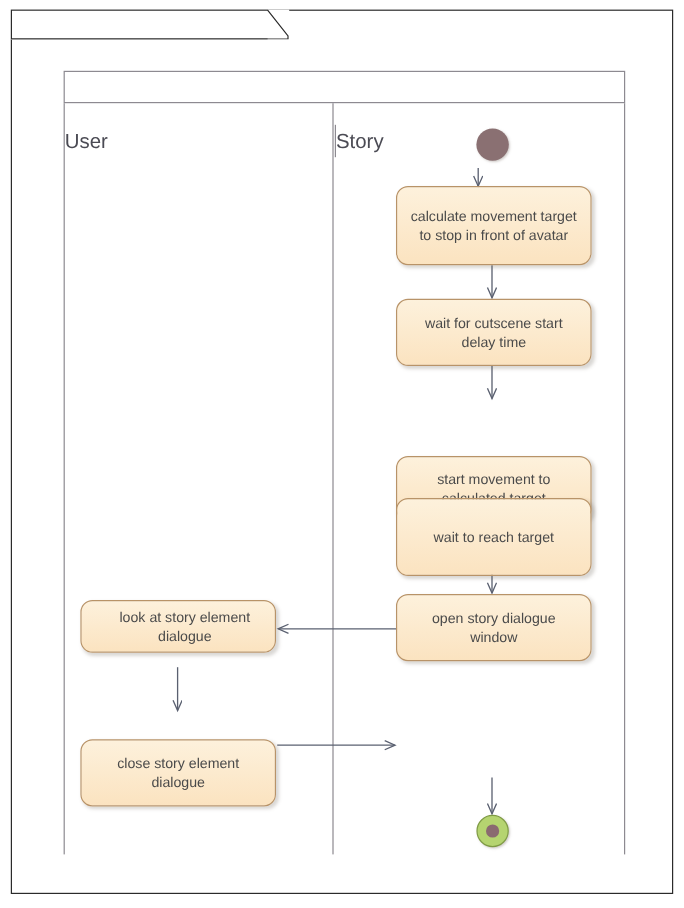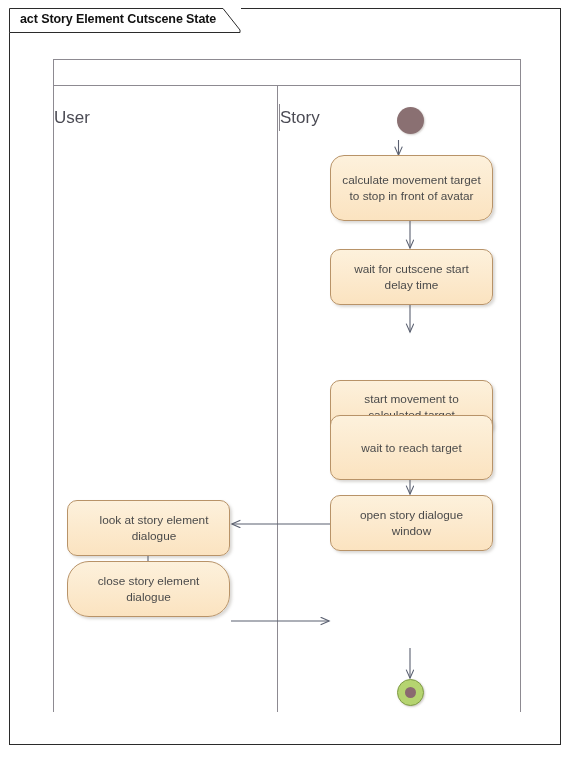--- a/index.html
+++ b/index.html
@@ -174,21 +174,20 @@
 
 <div id="canvas">
 
   <div class="frame"></div>
 
   <div class="title-tab">
     <svg class="title-tab-shape" viewBox="0 0 232 25">
       <path d="M 0.5 0.5 L 214 0.5 L 231 22 L 231 24.5 L 0.5 24.5 Z" fill="#ffffff" stroke="#2b2b2b" stroke-width="1"></path>
       <path d="M 0.5 24.5 L 214 24.5" stroke="#2b2b2b" stroke-width="1" fill="none"></path>
     </svg>
-    <div class="title-text">act Story Element Cutscene State</div>
   </div>
 
   <div class="lanes">
     <div class="lane-header-row">
       <div class="lane-header user">User</div>
       <div class="lane-header engine">Story</div>
     </div>
     <div class="lane-vline l1"></div>
     <div class="lane-vline l2"></div>
     <div class="lane-vline l3"></div>
@@ -217,21 +216,21 @@
       <line x1="148" y1="556" x2="148" y2="592"></line>
 
       <line x1="231" y1="621" x2="329" y2="621"></line>
 
       <line x1="410" y1="648" x2="410" y2="678"></line>
     </g>
   </svg>
 
   <div class="init-node" style="left:397px; top:107px;"></div>
 
-  <div class="node" style="left:330px; top:155px; width:163px; height:66px;border-radius:14px;">
+  <div class="node" style="left:330px; top:155px; width:163px; height:66px;">
     <span>calculate movement target to stop in front of avatar</span>
   </div>
 
   <div class="node" style="left:330px; top:249px; width:163px; height:56px;">
     <span>wait for cutscene start delay time</span>
   </div>
 
   <div class="node" style="left:330px; top:333px; width:163px; height:54px;margin-top:47px;">
     <span>start movement to calculated target</span>
   </div>
@@ -242,21 +241,21 @@
 
   <div class="node" style="left:330px; top:495px; width:163px; height:56px;">
     <span>open story dialogue window</span>
   </div>
 
 
   <div class="final-node" style="left:397px; top:679px;">
     <div class="inner"></div>
   </div>
 
-  <div class="node" style="left:67px; top:500px; width:163px; height:56px;padding-left:19px;">
+  <div class="node" style="left:67px; top:500px; width:163px; height:44px;padding-left:19px;">
     <span>look at story element dialogue</span>
   </div>
 
-  <div class="node" style="left:67px; top:561px; width:163px; height:56px;border-radius:22px;">
+  <div class="node" style="left:67px; top:616px; width:163px; height:56px;">
     <span>close story element dialogue</span>
   </div>
 
 </div>
 
 </body></html>

